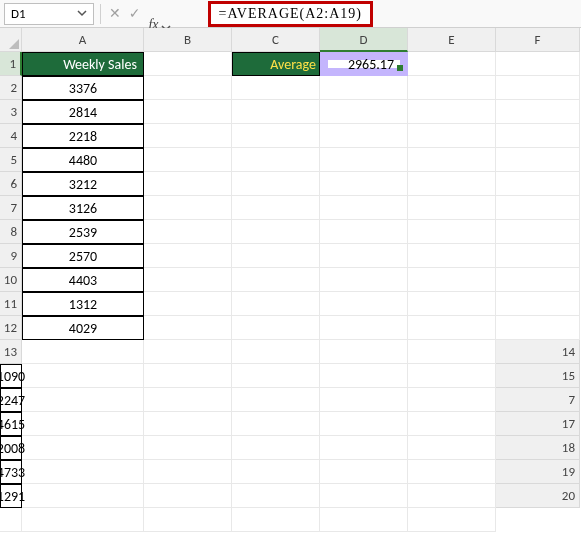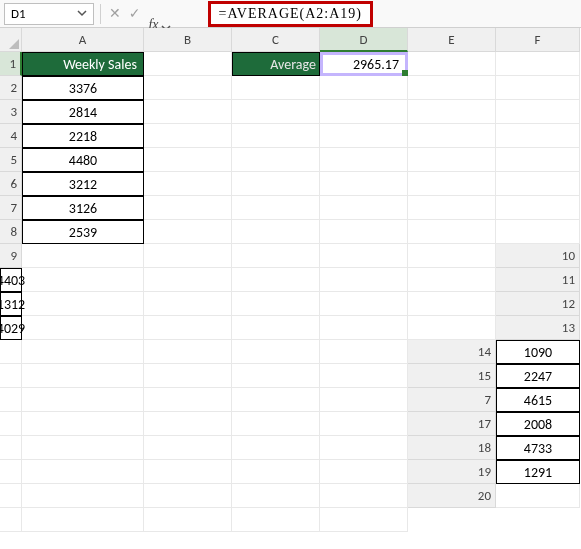--- a/index.html
+++ b/index.html
@@ -118,28 +118,28 @@
     justify-content: center;
     border: 1px solid #000;
     padding-left: 40px;
   }
   .data-cell {
     border: 1px solid #000;
     justify-content: center;
   }
   .avg-label {
     background: #1e6b3a;
-    color: #e5e5e5;
+    color: #fde047;
     justify-content: center;
     border: 1px solid #000;
     padding-left: 40px;
   }
   .avg-val {
     justify-content: flex-end;
-    border: 3px solid #c4b5fd;
+    border: 8px solid #c4b5fd;
     position: relative;
   }
   .avg-val::after {
     content: "";
     position: absolute;
     right: -3px; bottom: -3px;
     width: 6px; height: 6px;
     background: #2e7d32;
   }
   .num { justify-content: flex-end; }
@@ -240,20 +240,21 @@
 
   <div class="rownum">8</div>
   <div class="cell data-cell">2539</div>
   <div class="cell"></div>
     <div class="cell"></div>
     <div class="cell"></div>
     <div class="cell"></div>
     <div class="cell"></div>
 
   <div class="rownum">9</div>
+  <div class="cell data-cell">2570</div>
   <div class="cell"></div>
     <div class="cell"></div>
     <div class="cell"></div>
     <div class="cell"></div>
     <div class="cell"></div>
 
   <div class="rownum">10</div>
   <div class="cell data-cell">4403</div>
   <div class="cell"></div>
     <div class="cell"></div>

